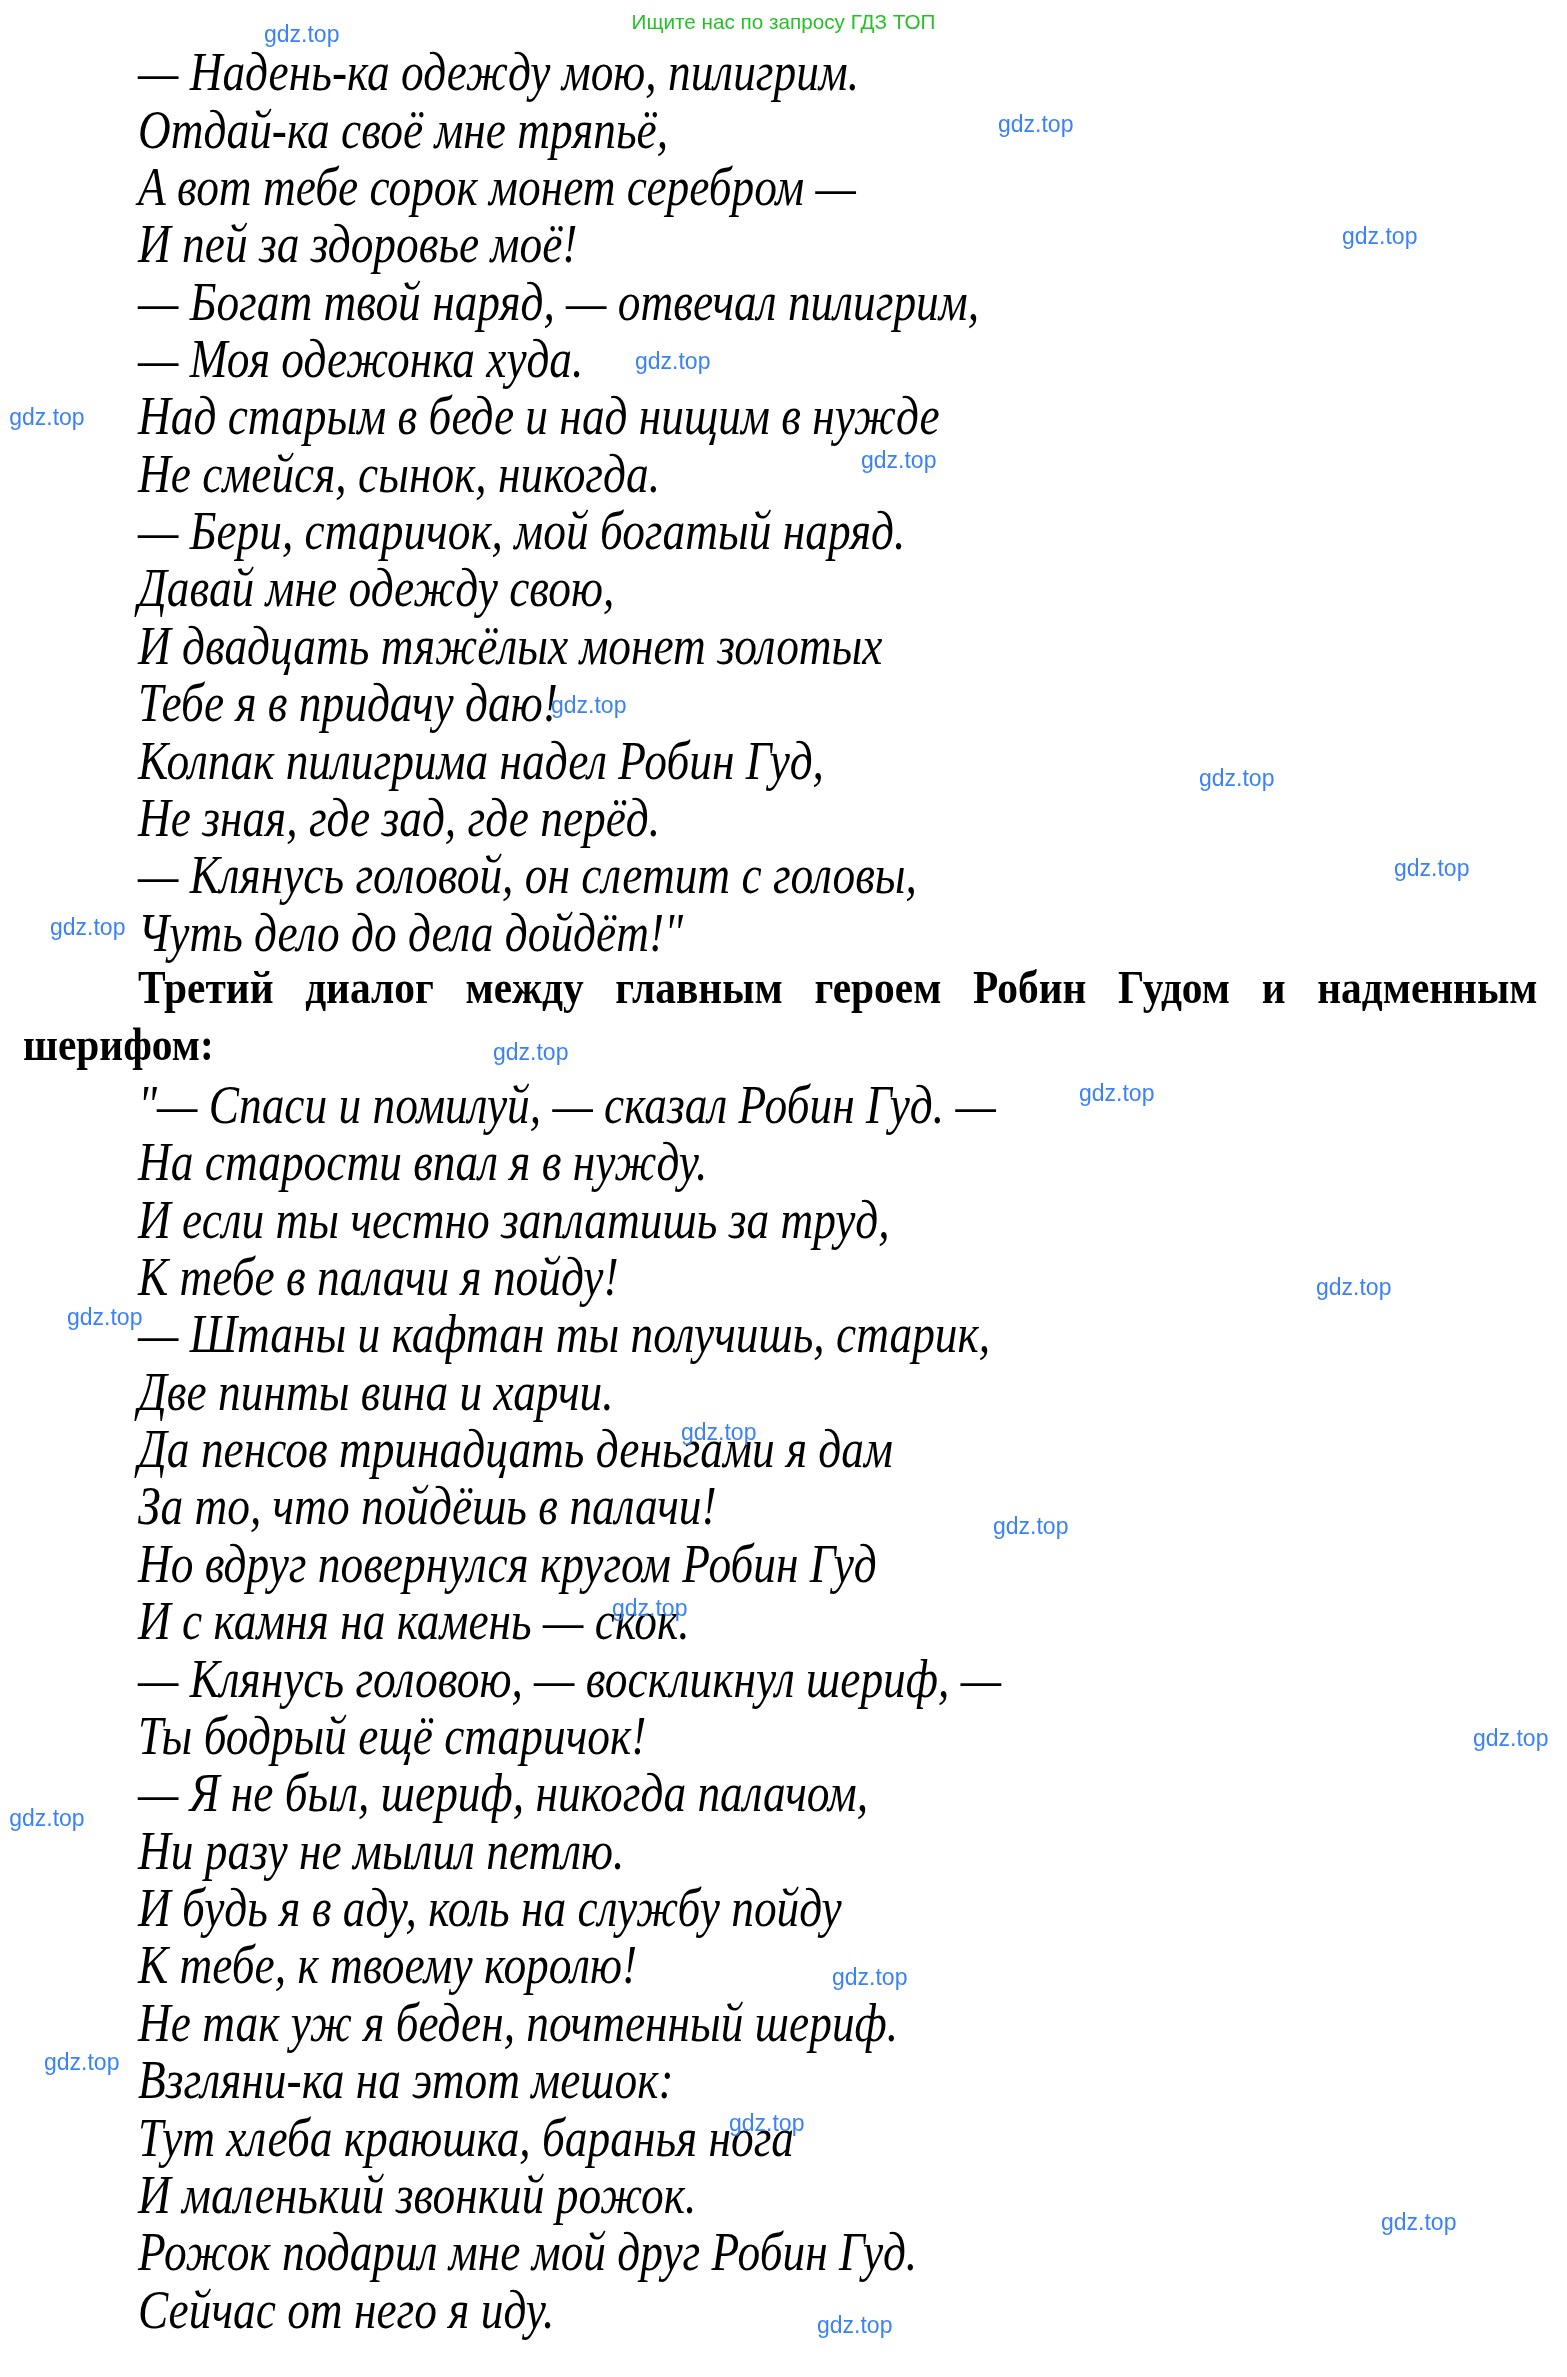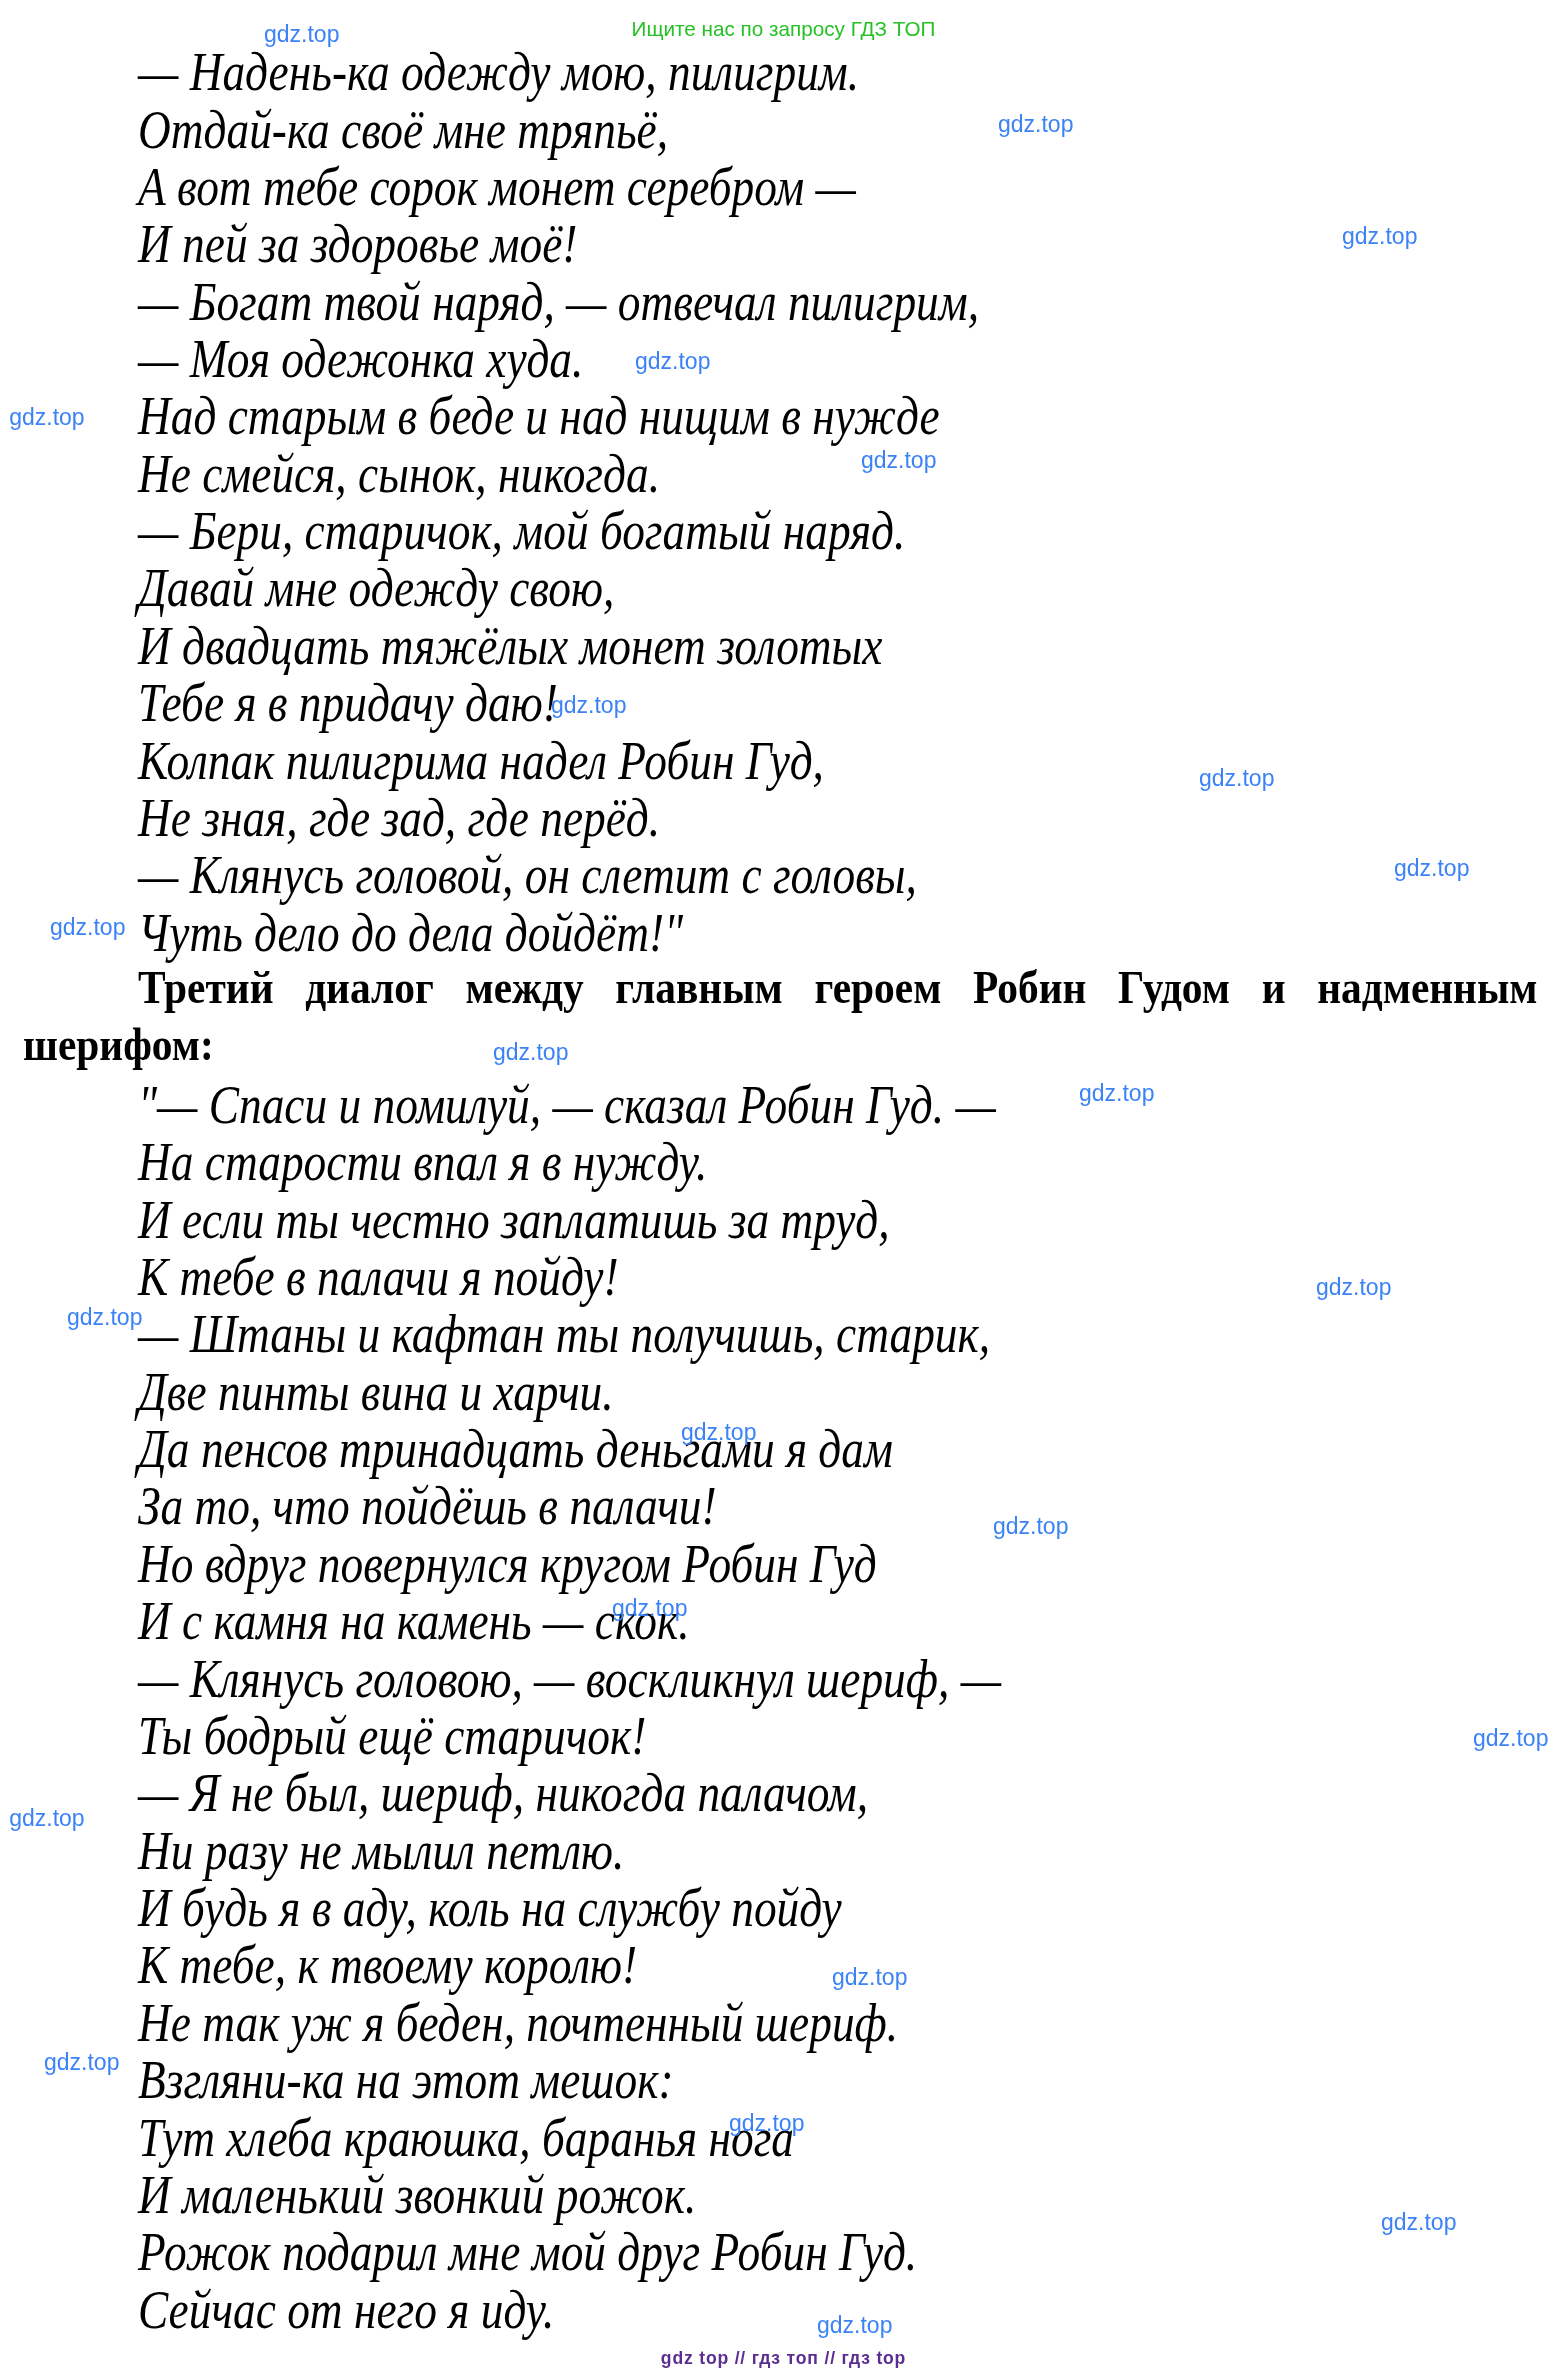--- a/index.html
+++ b/index.html
@@ -6,21 +6,21 @@
   .page {
     position:relative;
     width:1567px;
     height:2377px;
     background:#ffffff;
     overflow:hidden;
     font-family:"Liberation Serif", serif;
   }
   .top-banner {
     position:absolute;
-    top:17px; left:0; width:100%;
+    top:10px; left:0; width:100%;
     text-align:center;
     font-family:"Liberation Sans", sans-serif;
     font-size:20.7px;
     color:#25c125;
   }
   .bottom-banner {
     position:absolute;
     top:2348px; left:0; width:100%;
     text-align:center;
     font-family:"Liberation Sans", sans-serif;
@@ -144,16 +144,15 @@
   <span class="wm" style="left:993px;top:1513px">gdz.top</span>
   <span class="wm" style="left:612px;top:1595px">gdz.top</span>
   <span class="wm" style="left:1473px;top:1725px">gdz.top</span>
   <span class="wm" style="left:9.2px;top:1805px">gdz.top</span>
   <span class="wm" style="left:832px;top:1964px">gdz.top</span>
   <span class="wm" style="left:44px;top:2049px">gdz.top</span>
   <span class="wm" style="left:729px;top:2110px">gdz.top</span>
   <span class="wm" style="left:1381px;top:2209px">gdz.top</span>
   <span class="wm" style="left:817px;top:2312px">gdz.top</span>
 
-  <div class="bottom-banner">gdz top  //  гдз топ  //  гдз top</div>
 
 </div>
 
 
 </body></html>

